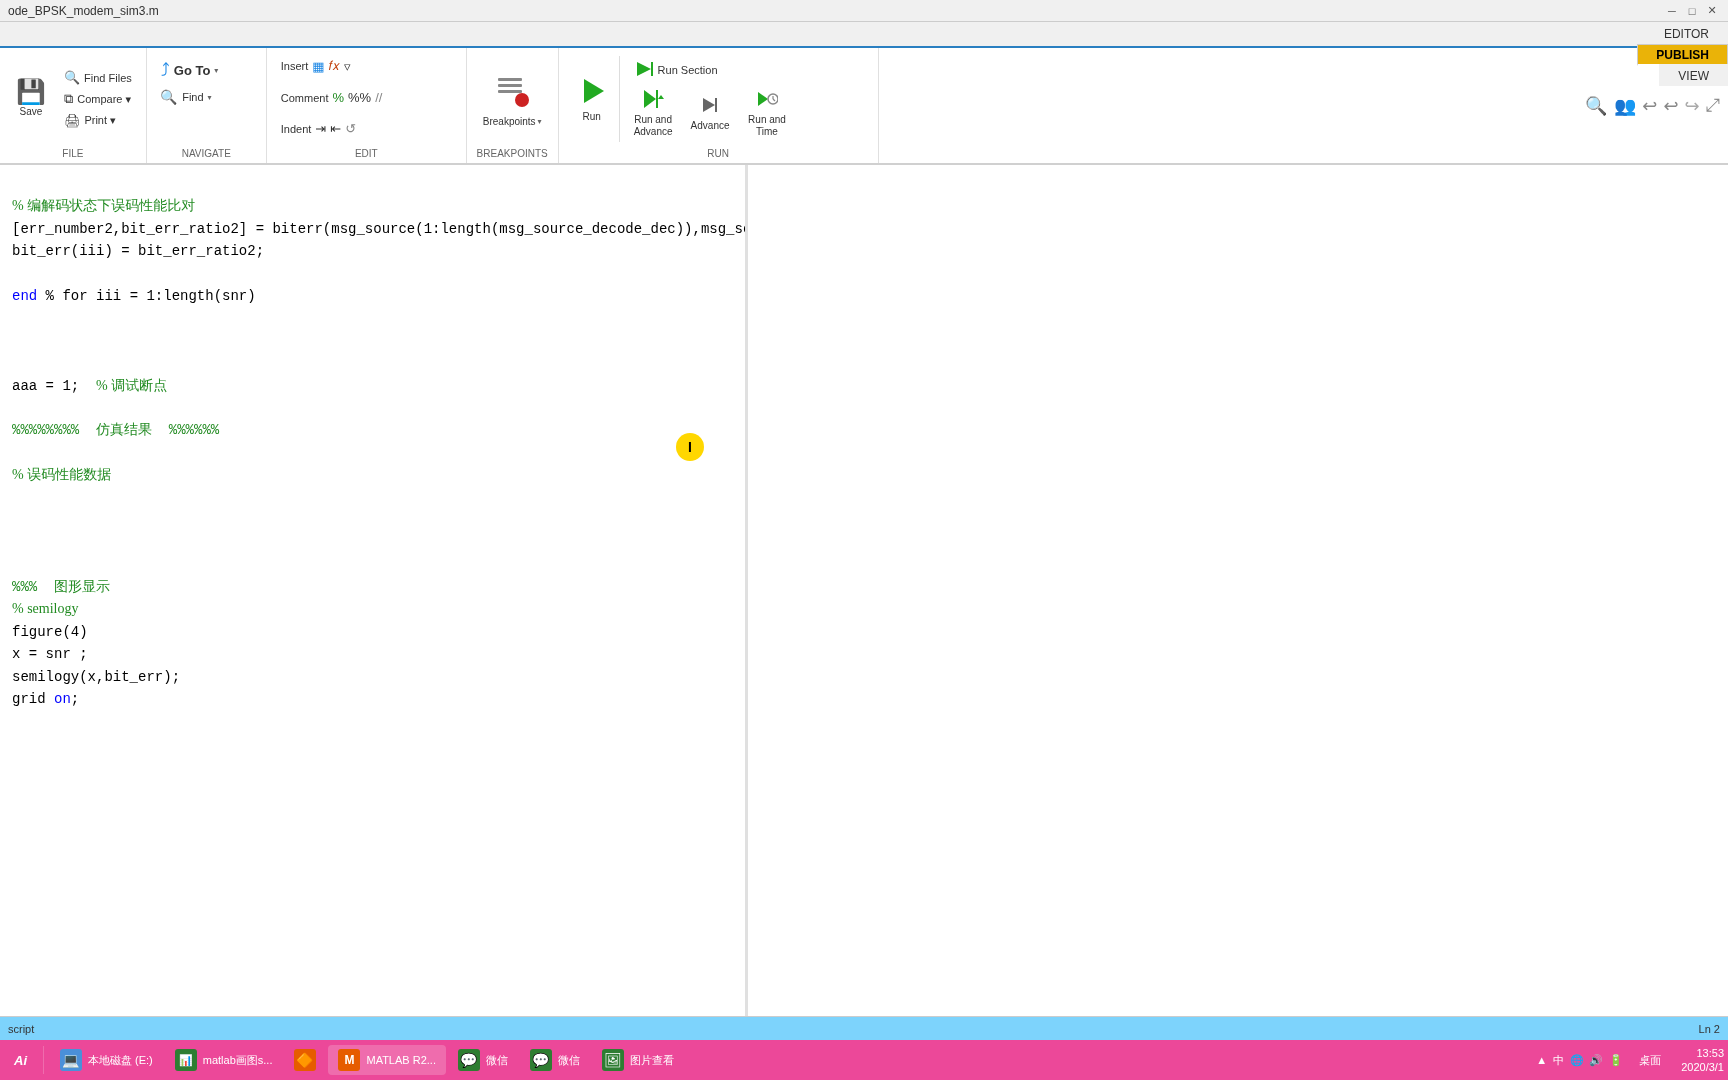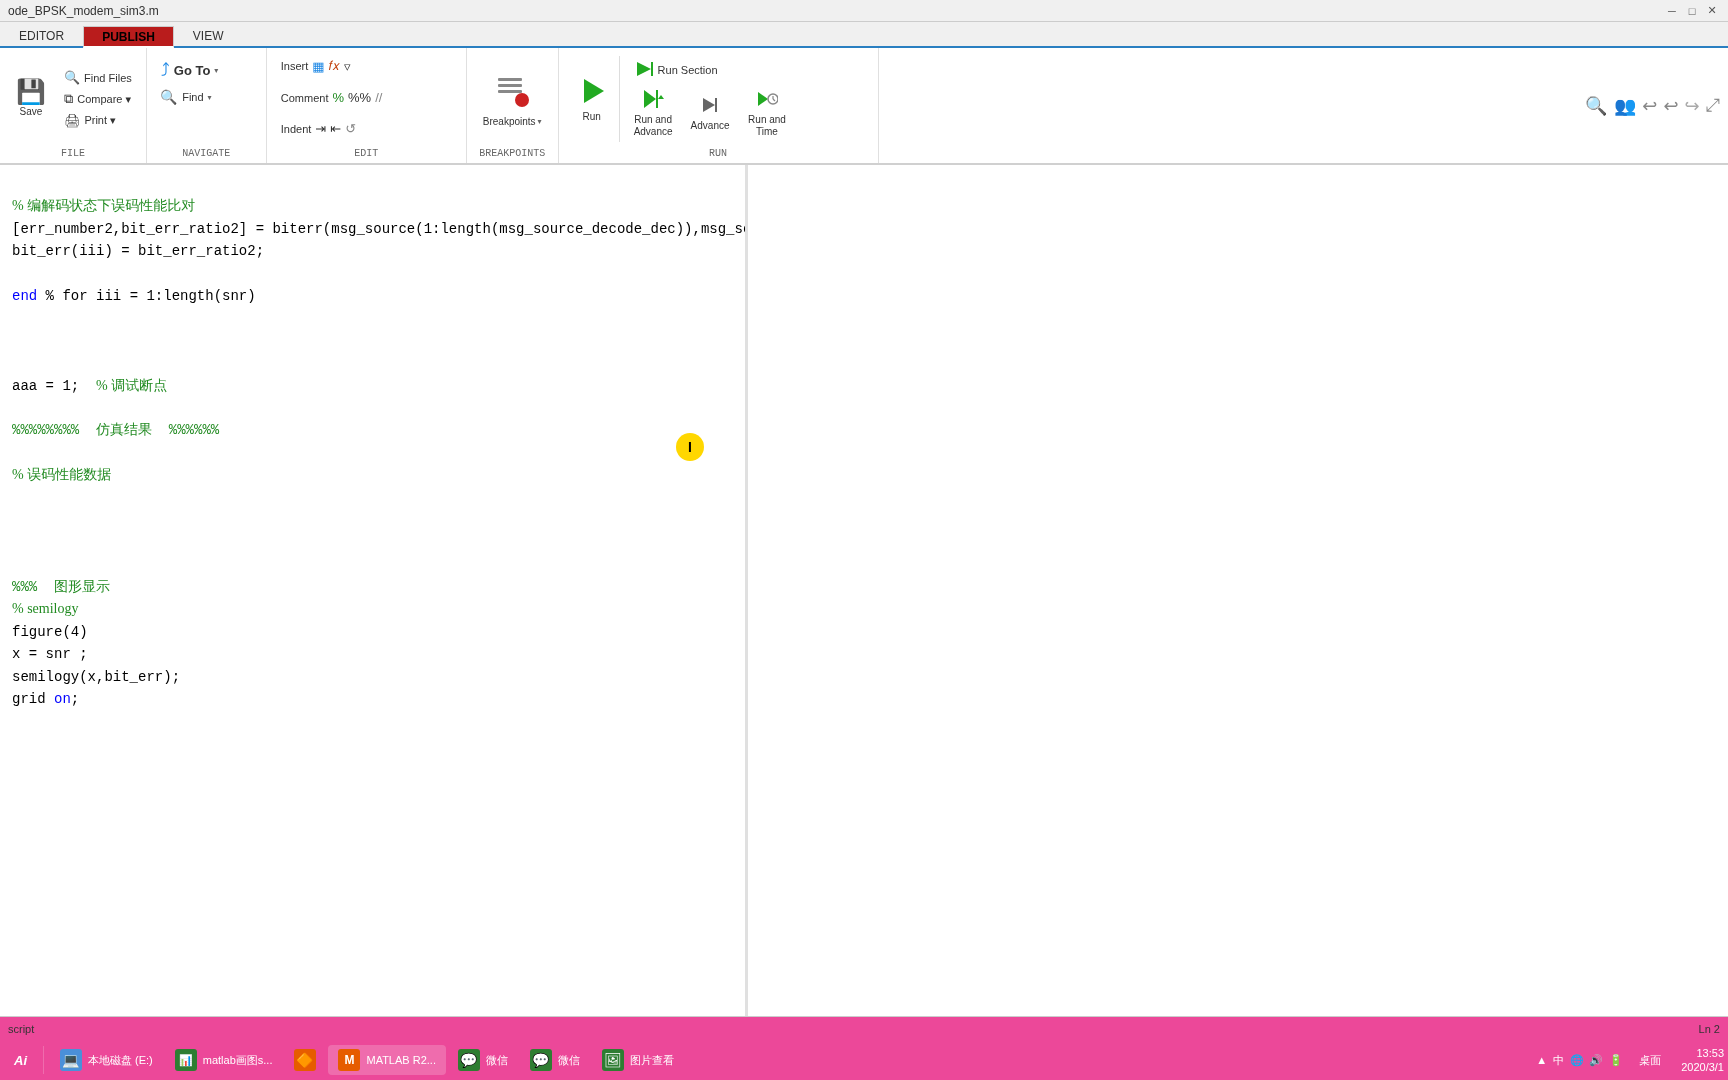--- a/index.html
+++ b/index.html
@@ -33,35 +33,36 @@
     }
 
     
     .ribbon-tabs {
       background: #f0f0f0;
       display: flex;
       align-items: flex-end;
       padding: 0 0 0 0;
       border-bottom: 2px solid #2a7fc1;
       height: 26px;
+      flex-direction: column;
     }
     .ribbon-tab {
       padding: 4px 18px;
       font-size: 12px;
       cursor: pointer;
       color: #333;
       background: #f0f0f0;
       border: 1px solid transparent;
       border-bottom: none;
       height: 22px;
       display: flex;
       align-items: center;
     }
     .ribbon-tab.active {
-      background: #b91c1c;
+      background: #eab308;
       border-color: #ccc;
       border-bottom: 2px solid white;
       margin-bottom: -2px;
       color: #000;
       font-weight: 600;
     }
 
     
     .ribbon-toolbar {
       background: white;
@@ -85,21 +86,20 @@
       align-items: center;
       flex: 1;
       gap: 4px;
     }
     .ribbon-group-label {
       font-size: 10px;
       color: #666;
       text-align: center;
       padding: 2px 0 4px 0;
       width: 100%;
-      font-family: Liberation Mono, monospace;
     }
     .ribbon-btn {
       display: flex;
       flex-direction: column;
       align-items: center;
       justify-content: center;
       padding: 4px 6px;
       cursor: pointer;
       border-radius: 3px;
       font-size: 10px;
@@ -218,21 +218,21 @@
       background: white;
     }
 
     
     .status-bar {
       position: fixed;
       bottom: 40px;
       left: 0;
       right: 0;
       height: 24px;
-      background: #ec4899;
+      background: #7dd3fc;
       border-top: 1px solid #ccc;
       display: flex;
       align-items: center;
       padding: 0 8px;
       font-size: 11px;
       color: #333;
     }
     .status-right {
       margin-left: auto;
       display: flex;

